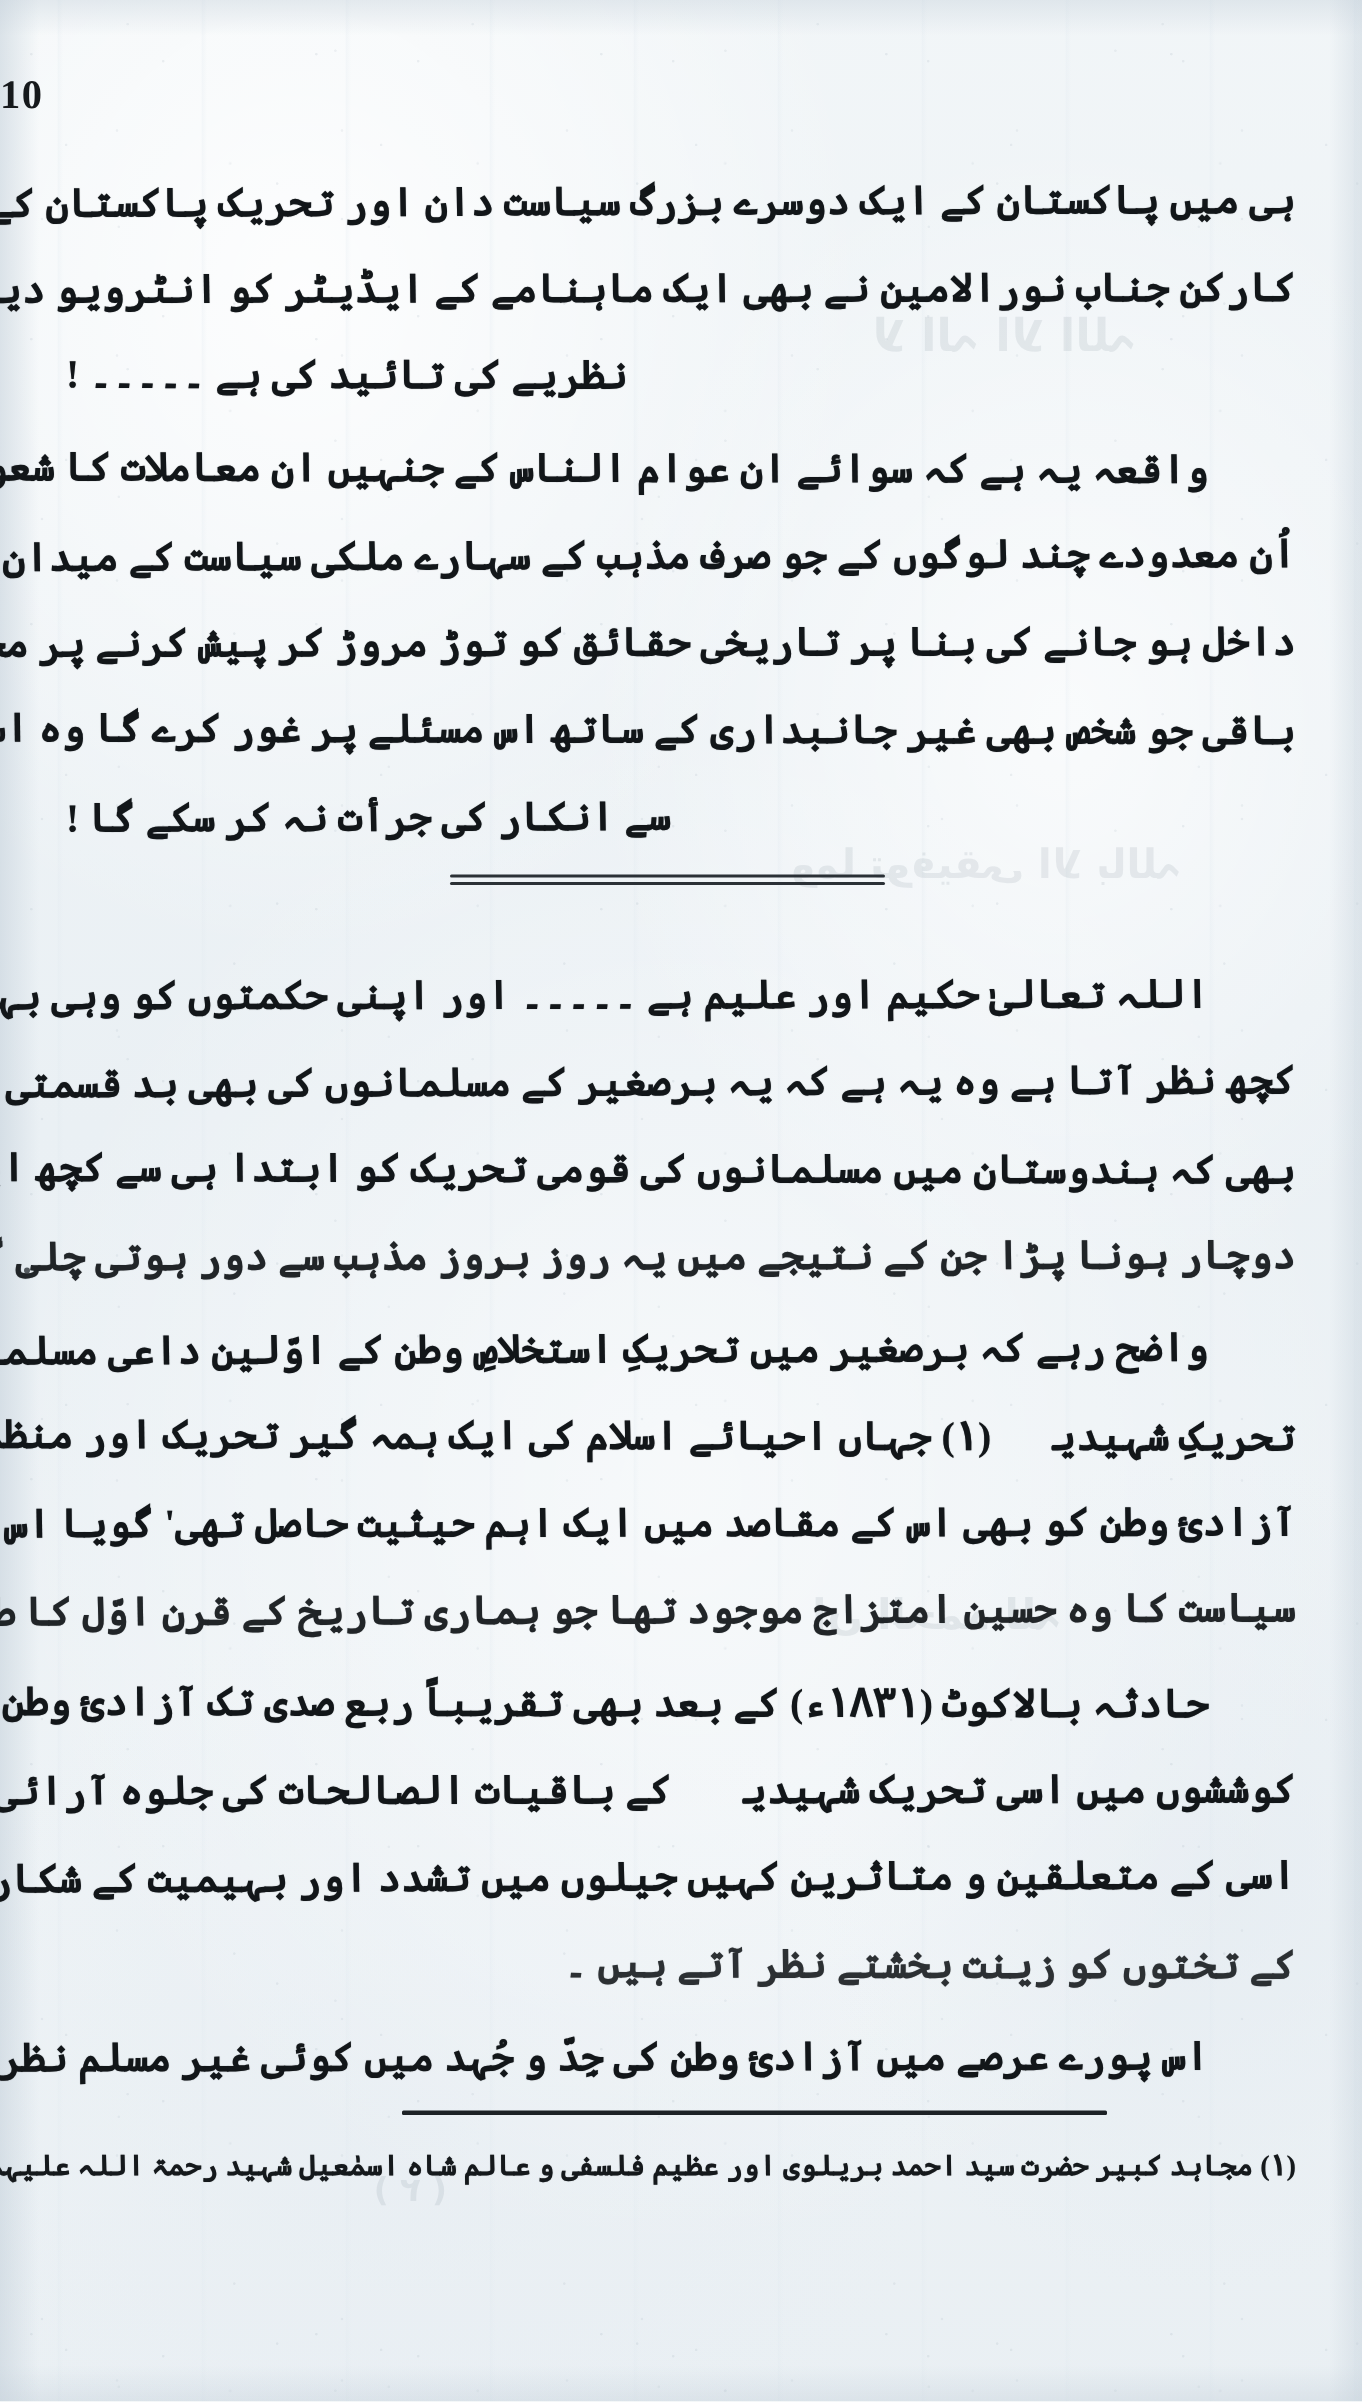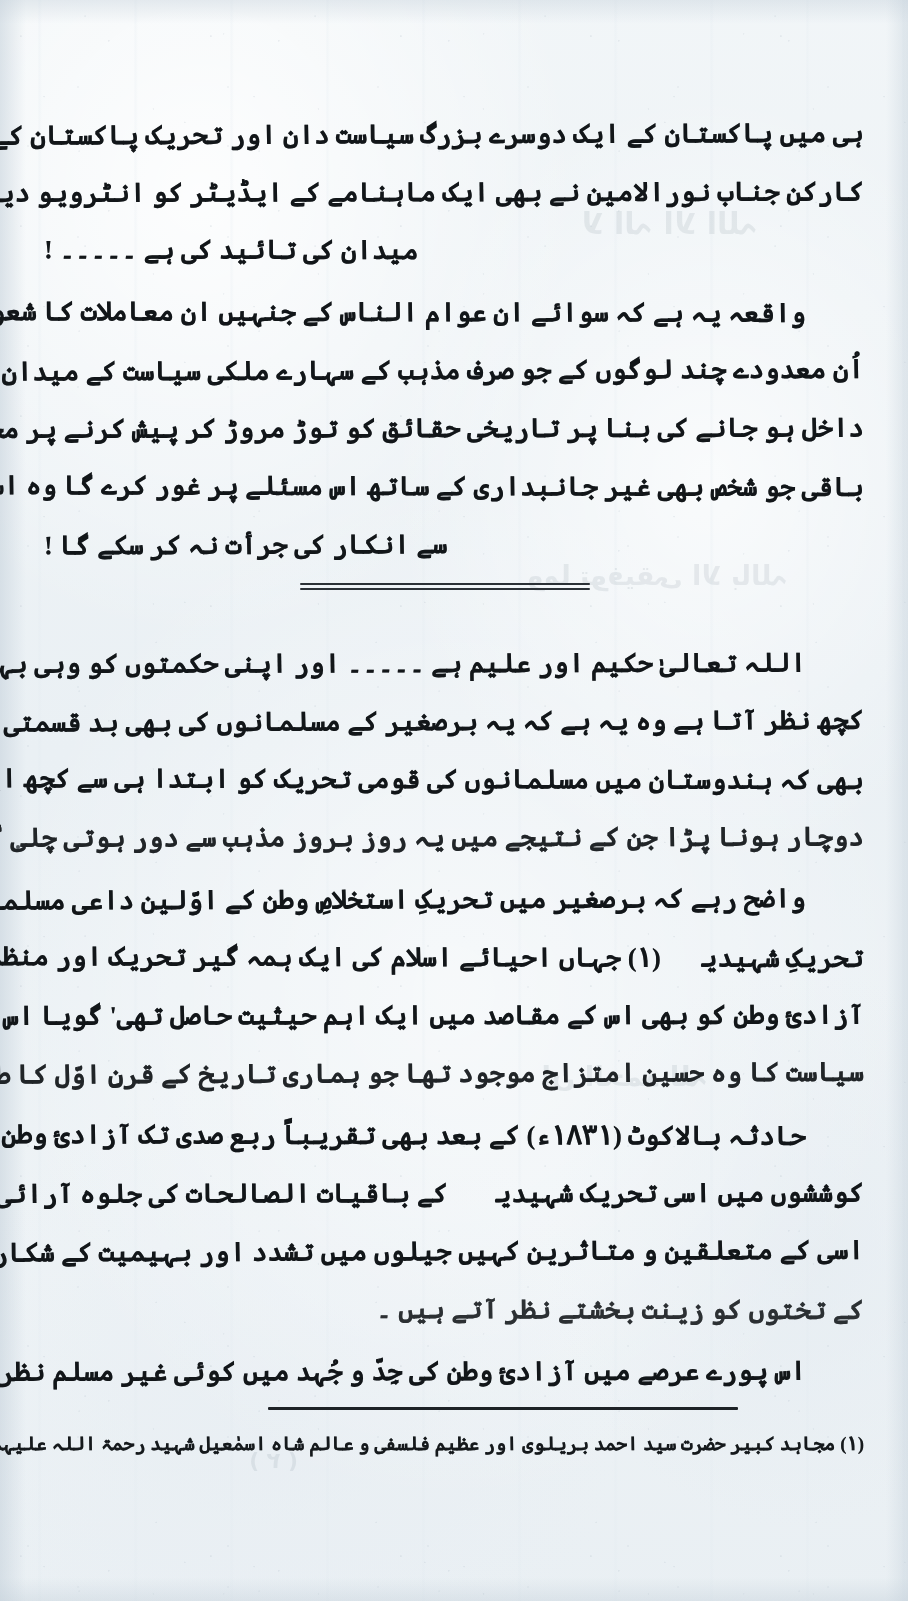--- a/index.html
+++ b/index.html
@@ -223,29 +223,30 @@
     <div class="bleed-line" style="top:206px;  left:150px; font-size:30px;">لا الہ الا اللہ</div>
     <div class="bleed-line" style="top:560px;  left:120px; font-size:27px;">وما توفیقی الا باللہ</div>
     <div class="bleed-line" style="top:1060px; left:200px; font-size:28px;">ان الحمد للہ</div>
     <div class="bleed-line" style="top:1448px; left:610px; font-size:22px;">( ۲ )</div>
   </div>
 
   <div class="paper-vignette"></div>
 
   <div class="content">
 
+    <div class="folio">10</div>
 
     <div class="textline stretch skew-a" style="top:105px;">
       <span>ہی میں پاکستان کے ایک دوسرے بزرگ سیاست دان اور تحریک پاکستان کے پرانے</span>
     </div>
     <div class="textline stretch skew-c" style="top:163px;">
       <span>کارکن جناب نورالامین نے بھی ایک ماہنامے کے ایڈیٹر کو انٹرویو دیتے ہوئے اس</span>
     </div>
     <div class="textline rag-left skew-b" style="top:221px;">
-      <span>میدان کی تائید کی ہے ۔۔۔۔۔ !</span>
+      <span>نظریے کی تائید کی ہے ۔۔۔۔۔ !</span>
     </div>
 
     <div class="textline stretch indented skew-b" style="top:283px;">
       <span>واقعہ یہ ہے کہ سوائے ان عوام الناس کے جنہیں ان معاملات کا شعور ہی نہیں ہوتا یا</span>
     </div>
     <div class="textline stretch skew-a" style="top:341px;">
       <span>اُن معدودے چند لوگوں کے جو صرف مذہب کے سہارے ملکی سیاست کے میدان میں</span>
     </div>
     <div class="textline stretch skew-c" style="top:399px;">
       <span>داخل ہو جانے کی بنا پر تاریخی حقائق کو توڑ مروڑ کر پیش کرنے پر مجبور ہو گئے ہیں ۔۔۔۔</span>

